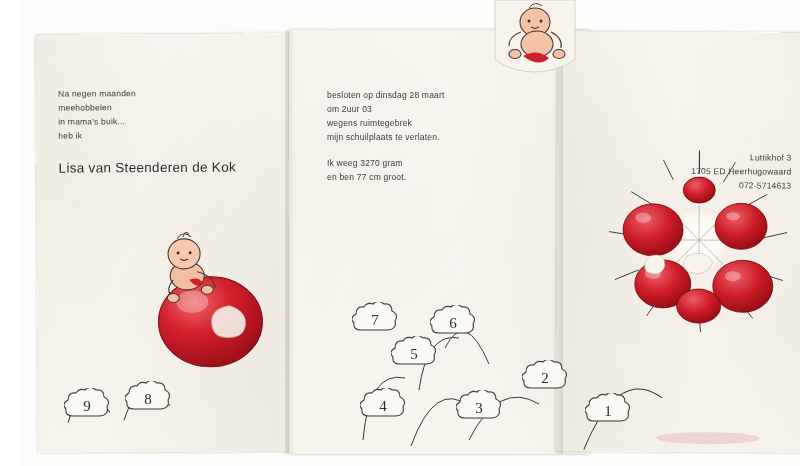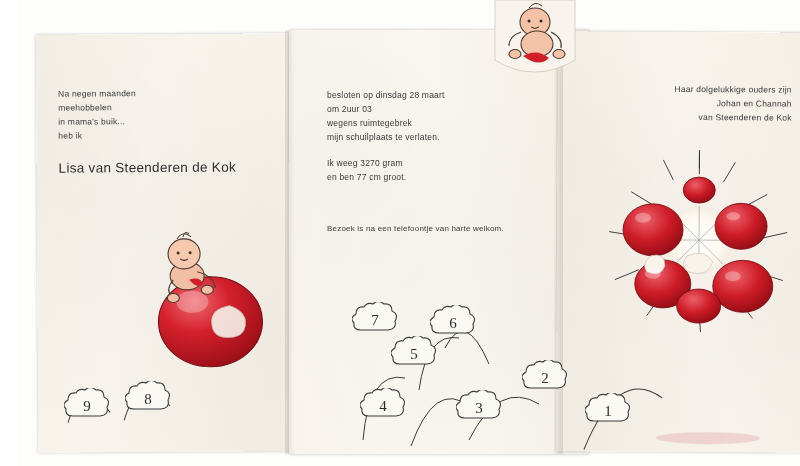--- a/index.html
+++ b/index.html
@@ -158,36 +158,35 @@
   </div>
 
   <div class="card" id="panel-mid">
     <div class="paper-texture"></div>
     <div class="txt" style="left:38px; top:58px; width:210px;">besloten op dinsdag 28 maart
 om 2uur 03
 wegens ruimtegebrek
 mijn schuilplaats te verlaten.</div>
     <div class="txt" style="left:38px; top:126px; width:210px;">Ik weeg 3270 gram
 en ben 77 cm groot.</div>
-    <div class="txt" style="left:38px; top:192px; width:225px; font-size:8px;">Bezoek is na een telefoontje van harte welkom.</div>
 
     <svg style="position:absolute; left:30px; top:240px;" width="240" height="180">
       <path d="M44 170 q6 -70 42 -62" fill="none" stroke="#3a3a3a" stroke-width="1"></path>
       <path d="M100 120 q8 -58 40 -52" fill="none" stroke="#3a3a3a" stroke-width="1"></path>
       <path d="M126 78 q20 -40 44 16" fill="none" stroke="#3a3a3a" stroke-width="1"></path>
       <path d="M92 176 q24 -66 58 -40" fill="none" stroke="#3a3a3a" stroke-width="1"></path>
       <path d="M150 170 q30 -60 70 -36" fill="none" stroke="#3a3a3a" stroke-width="1"></path>
     </svg>
   </div>
 
   <div class="card" id="panel-right">
     <div class="paper-texture"></div>
-    <div class="txt" style="left:58px; top:50px; width:176px; text-align:right;">Haar dolgelukkige ouders zijn
-Johan en Channah
-van Steenderen de Kok</div>
+    <div class="txt" style="left:58px; top:118px; width:176px; text-align:right;">Luttikhof 3
+1705 ED  Heerhugowaard
+072-5714613</div>
 
     <div style="position:absolute; left:34px; top:112px; width:215px; height:250px;">
       <svg width="215" height="250" viewBox="0 0 215 250">
         <defs>
           <radialGradient id="burstWhite" cx="50%" cy="50%" r="50%">
             <stop offset="0%" stop-color="#ffffff"></stop>
             <stop offset="70%" stop-color="#fff8f0"></stop>
             <stop offset="100%" stop-color="#f3ece2"></stop>
           </radialGradient>
           <radialGradient id="rg1" cx="38%" cy="30%" r="72%">

